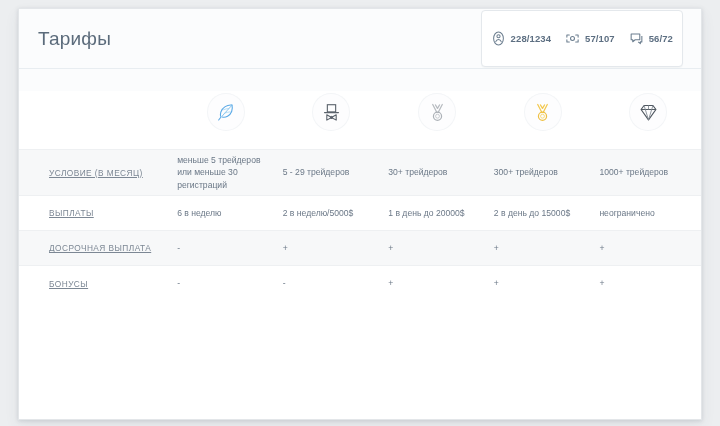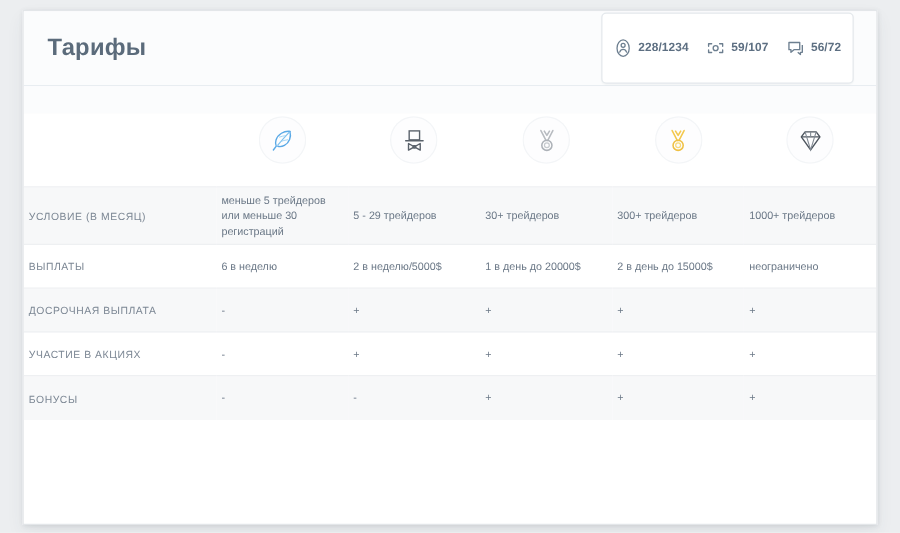--- a/index.html
+++ b/index.html
@@ -27,21 +27,21 @@
   
   .card-header {
     position: relative;
     height: 59px;
     background: #fbfcfd;
     display: flex; align-items: center;
     padding: 0 18px 0 19px;
   }
   .page-title {
     font-size: 19px;
-    font-weight: 700;
+    font-weight: 400;
     color: #5b6b7b;
     letter-spacing: .2px;
     text-align: center;
   }
   .stats-pill {
     margin-left: auto;
     display: flex; align-items: center;
     gap: 14px;
     background: #fff;
     border: 1px solid #e4e8ec;
@@ -104,25 +104,26 @@
     border-top: 1px solid #eef0f2;
     font-size: 8.6px;
     color: #6b7887;
     text-align: left;
     padding: 4px 4px;
     vertical-align: middle;
     line-height: 1.45;
   }
   .tariff-table tbody.body-rows td.feature {
     text-align: left;
-    padding-left: 4px;
+    padding-left: 30px;
     color: #7c8794;
     letter-spacing: .45px;
     font-size: 8.3px;
     text-transform: uppercase;
+    text-decoration: underline;
   }
   td.accent { color: #4fc3ee; }
   .mark { font-size: 10px; color: #9aa5b1; }
   .mark.accent { color: #8fd9f2; }
 </style>
 </head>
 <body>
 
 <div id="page">
   <div id="card">
@@ -143,21 +144,21 @@
           <span class="val">228/1234</span>
         </div>
 
         <div class="stat">
           <span class="ico">
             <svg viewBox="0 0 16 16" width="15" height="15">
               <path d="M2 4.3h2.6M2 4.3v2.2M14 4.3h-2.6M14 4.3v2.2M2 11.7h2.6M2 11.7V9.5M14 11.7h-2.6M14 11.7V9.5" fill="none" stroke="#6d7f90" stroke-width="1.15" stroke-linecap="round"></path>
               <circle cx="8" cy="8" r="2.1" fill="none" stroke="#6d7f90" stroke-width="1.15"></circle>
             </svg>
           </span>
-          <span class="val">59/107</span>
+          <span class="val">57/107</span>
         </div>
 
         <div class="stat">
           <span class="ico">
             <svg viewBox="0 0 16 16" width="15" height="15">
               <path d="M2.3 3.2h9.2v6.1H6.6L4 11.5V9.3H2.3z" fill="none" stroke="#6d7f90" stroke-width="1.15" stroke-linejoin="round"></path>
               <path d="M13.7 5.4v6.2h-1.6v1.9l-2.3-1.9" fill="none" stroke="#6d7f90" stroke-width="1.15" stroke-linejoin="round"></path>
             </svg>
           </span>
           <span class="val">56/72</span>
@@ -261,28 +262,20 @@
         </tr>
         <tr>
           <td class="feature">ДОСРОЧНАЯ ВЫПЛАТА</td>
           <td class="mark accent">-</td>
           <td class="mark">+</td>
           <td class="mark">+</td>
           <td class="mark">+</td>
           <td class="mark">+</td>
         </tr>
         <tr>
-          <td class="feature">УЧАСТИЕ В АКЦИЯХ</td>
-          <td class="mark accent">-</td>
-          <td class="mark">+</td>
-          <td class="mark">+</td>
-          <td class="mark">+</td>
-          <td class="mark">+</td>
-        </tr>
-        <tr>
           <td class="feature">БОНУСЫ</td>
           <td class="mark accent">-</td>
           <td class="mark">-</td>
           <td class="mark">+</td>
           <td class="mark">+</td>
           <td class="mark">+</td>
         </tr>
       </tbody>
     </table>
 

